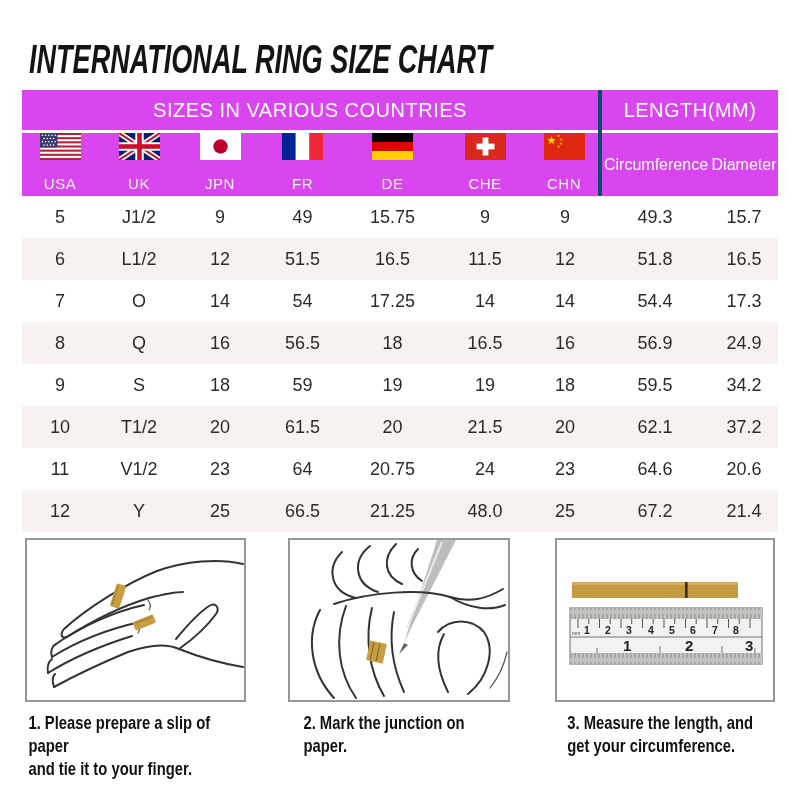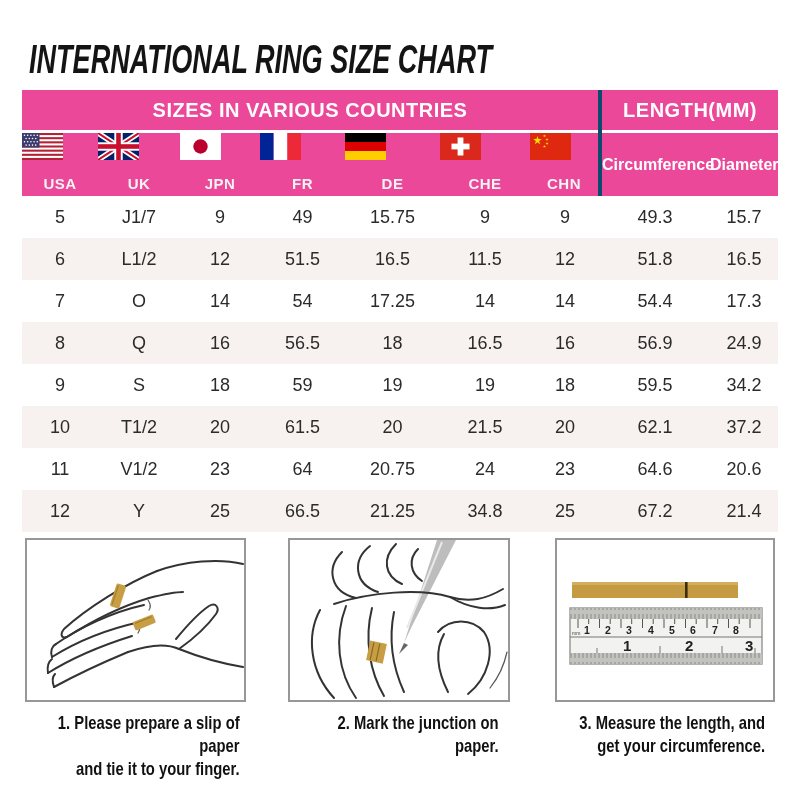--- a/index.html
+++ b/index.html
@@ -10,48 +10,48 @@
   .page-title{
     position:absolute;left:29px;top:36px;margin:0;
     font-size:41px;font-weight:bold;font-style:italic;color:#141414;
     transform:scaleX(0.66);transform-origin:left top;white-space:nowrap;letter-spacing:0px;
   }
   table.size-chart{
     position:absolute;left:22px;top:90px;width:756px;
     border-collapse:collapse;table-layout:fixed;
   }
   table.size-chart thead th{
-    background:#ec4899;color:#ffffff;font-weight:bold;padding:0;
+    background:#d946ef;color:#ffffff;font-weight:normal;padding:0;
   }
   tr.group-row th{
     height:40px;font-size:20px;letter-spacing:0.5px;
     border-bottom:3px solid #ffffff;
   }
   th.len-divide{border-left:4px solid #0c4a6e;}
   tr.flag-row th{height:57px;vertical-align:middle;}
-  .flag-wrap{display:flex;flex-direction:column;justify-content:flex-end;gap:15px;padding-bottom:4px;}
+  .flag-wrap{display:flex;flex-direction:column;align-items:center;justify-content:flex-end;gap:15px;padding-bottom:4px;}
   .flag{display:block;width:41px;height:27px;line-height:0;}
   .flag svg{display:block;width:41px;height:27px;}
   .col-label{font-size:15px;color:#f2f2f2;letter-spacing:0.5px;}
   th.sub-label{vertical-align:bottom;padding-bottom:8px;font-size:16px;color:#f2f2f2;}
   tbody td{
     height:40px;text-align:center;vertical-align:middle;
     font-size:18px;color:#2b2b2b;background:#ffffff;
   }
   tbody tr:nth-child(even) td{background:#f7f2ef;}
   .step-box{
     position:absolute;top:538px;height:164px;background:#ffffff;
     border:2px solid #979797;box-sizing:border-box;
   }
   #step-box-1{left:25px;width:221px;}
   #step-box-2{left:288px;width:222px;}
   #step-box-3{left:555px;width:220px;}
   .step-box svg{display:block;width:100%;height:100%;}
   .caption{
-    position:absolute;top:711px;text-align:right;margin:0;
+    position:absolute;top:711px;text-align:left;margin:0;
   }
   .caption span{
     display:inline-block;transform:scaleX(0.8);transform-origin:center top;
     font-size:18.5px;line-height:23px;font-weight:bold;color:#111111;
     white-space:pre-line;
   }
   #caption-1{left:2px;width:264px;}
   #caption-2{left:279px;width:244px;}
   #caption-3{left:544px;width:244px;text-decoration:underline;}
   .ink{stroke:#333333;stroke-width:2;fill:none;stroke-linecap:round;stroke-linejoin:round;}
@@ -201,21 +201,21 @@
           <span class="col-label">CHN</span>
         </div>
       </th>
       <th class="sub-label len-divide">Circumference</th>
       <th class="sub-label">Diameter</th>
     </tr>
   </thead>
   <tbody>
       <tr>
         <td>5</td>
-        <td>J1/7</td>
+        <td>J1/2</td>
         <td>9</td>
         <td>49</td>
         <td>15.75</td>
         <td>9</td>
         <td>9</td>
         <td>49.3</td>
         <td>15.7</td>
       </tr>
       <tr>
         <td>6</td>
@@ -282,21 +282,21 @@
         <td>23</td>
         <td>64.6</td>
         <td>20.6</td>
       </tr>
       <tr>
         <td>12</td>
         <td>Y</td>
         <td>25</td>
         <td>66.5</td>
         <td>21.25</td>
-        <td>34.8</td>
+        <td>48.0</td>
         <td>25</td>
         <td>67.2</td>
         <td>21.4</td>
       </tr>
     </tbody>
 </table>
 
 <div class="step-box" id="step-box-1">
   <svg viewBox="0 0 217 160">
     <path class="ink" d="M216,24 C192,18 158,21 130,31"></path>

